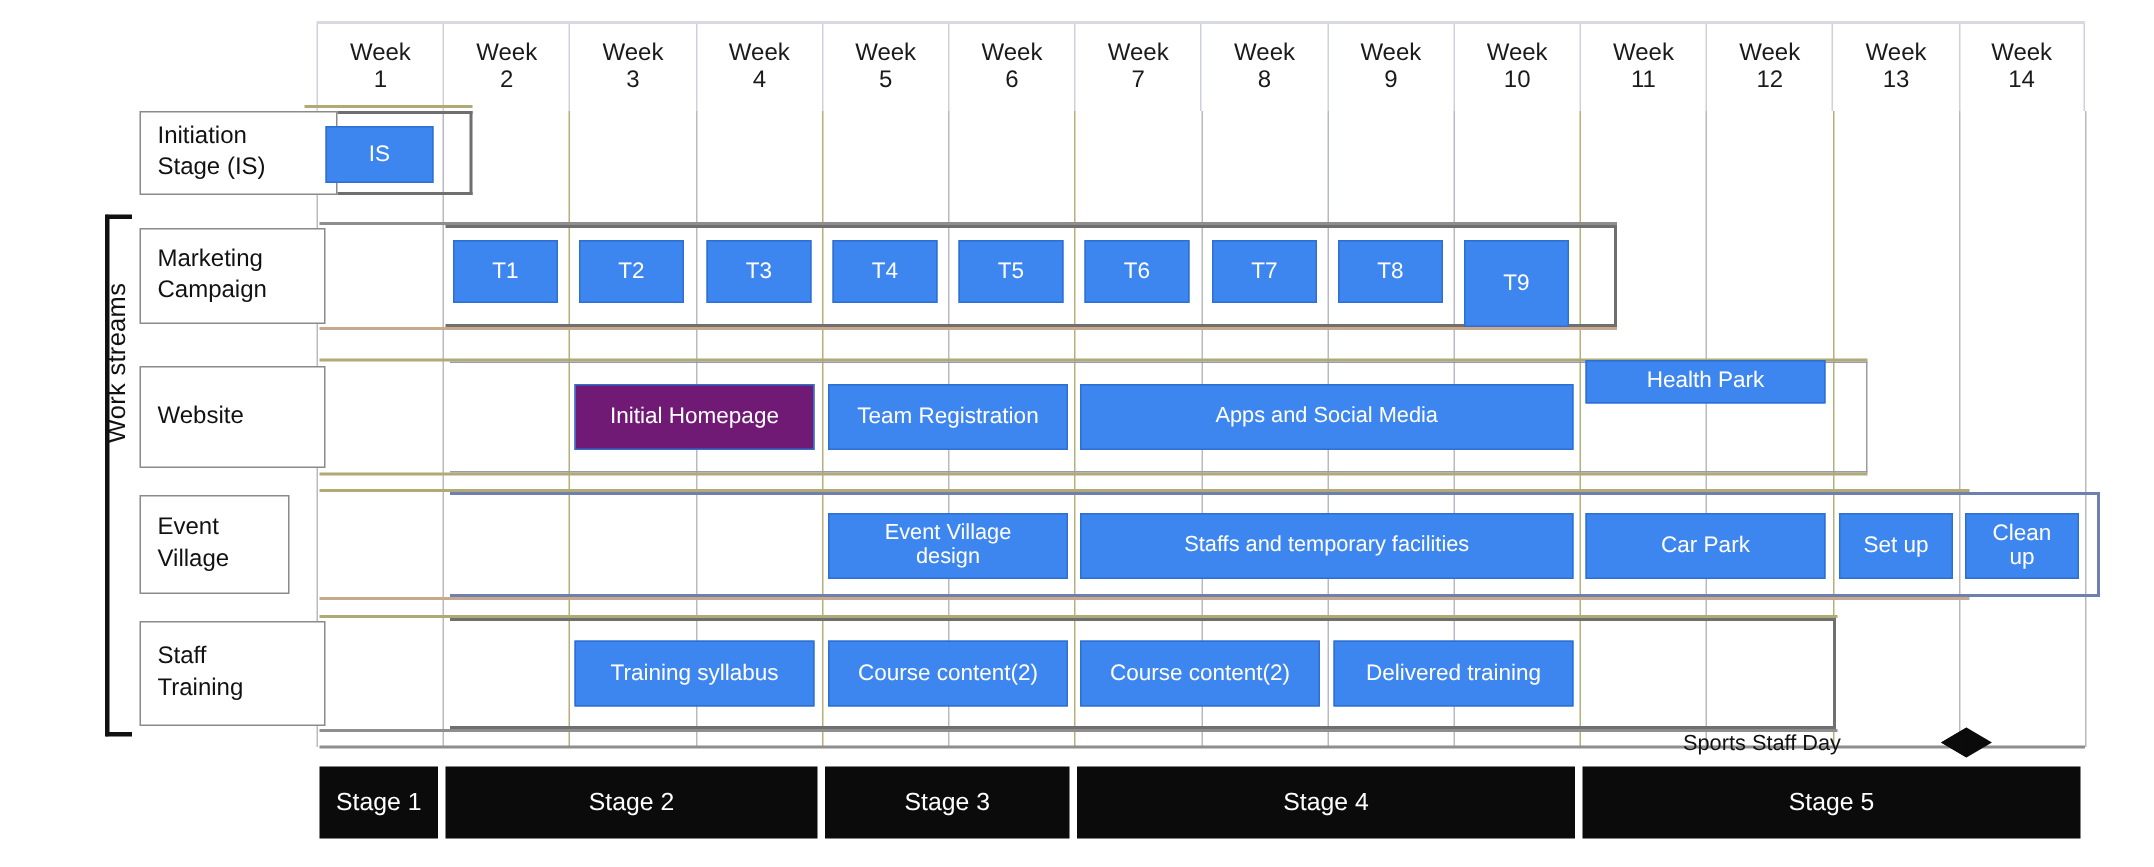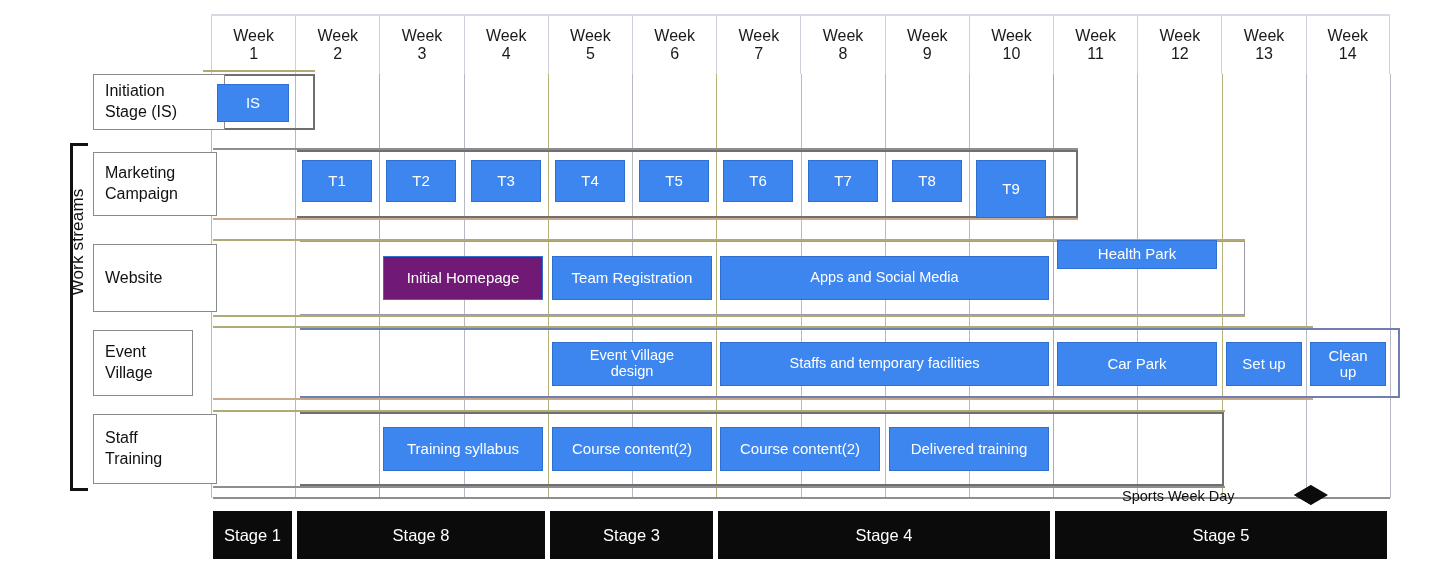--- a/index.html
+++ b/index.html
@@ -270,27 +270,27 @@
     </div>
   <div id="bars-training">
       <div class="bar" style="left: 383px; top: 427px; width: 160px; height: 44px; background: rgb(61, 134, 239); border-color: rgb(47, 111, 208);">Training syllabus</div>
       <div class="bar" style="left: 552px; top: 427px; width: 160px; height: 44px; background: rgb(61, 134, 239); border-color: rgb(47, 111, 208);">Course content(2)</div>
       <div class="bar" style="left: 720px; top: 427px; width: 160px; height: 44px; background: rgb(61, 134, 239); border-color: rgb(47, 111, 208);">Course content(2)</div>
       <div class="bar" style="left: 889px; top: 427px; width: 160px; height: 44px; background: rgb(61, 134, 239); border-color: rgb(47, 111, 208);">Delivered training</div>
     </div>
 
   <div class="stage-row" id="stage-row" style="left:211px; top:511px; width:1179px; height:48px;">
       <div class="stage" style="left: 2px; width: 79px; background: rgb(11, 11, 11);">Stage 1</div>
-      <div class="stage" style="left: 86px; width: 248px; background: rgb(11, 11, 11);">Stage 8</div>
+      <div class="stage" style="left: 86px; width: 248px; background: rgb(11, 11, 11);">Stage 2</div>
       <div class="stage" style="left: 339px; width: 163px; background: rgb(11, 11, 11);">Stage 3</div>
       <div class="stage" style="left: 507px; width: 332px; background: rgb(11, 11, 11);">Stage 4</div>
       <div class="stage" style="left: 844px; width: 332px; background: rgb(11, 11, 11);">Stage 5</div>
     </div>
 
-  <div class="milestone-label" style="left:1122px; top:488px;">Sports Week Day</div>
+  <div class="milestone-label" style="left:1122px; top:488px;">Sports Staff Day</div>
   <div class="diamond" style="left:1292px; top:483px; width:38px; height:24px;">
     <svg viewBox="0 0 38 24" width="38" height="24" aria-hidden="true">
       <polygon points="19,2 36,12 19,22 2,12" fill="#0b0b0b"></polygon>
       <polygon points="19,2 19,22 2,12" fill="#0b0b0b"></polygon>
     </svg>
   </div>
 
 </div>
 
 </body></html>

